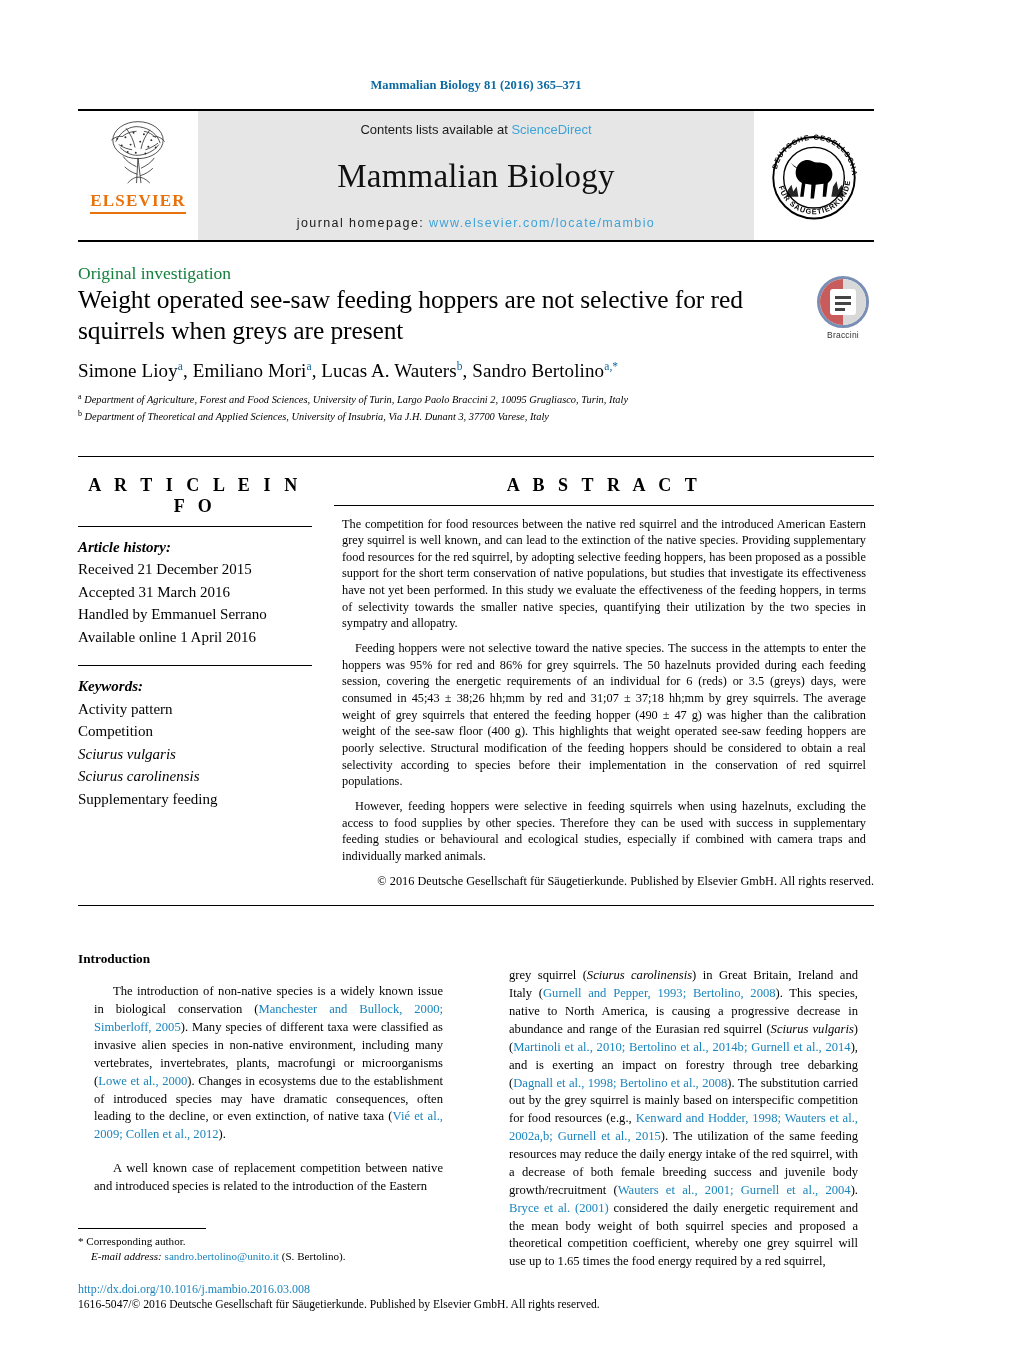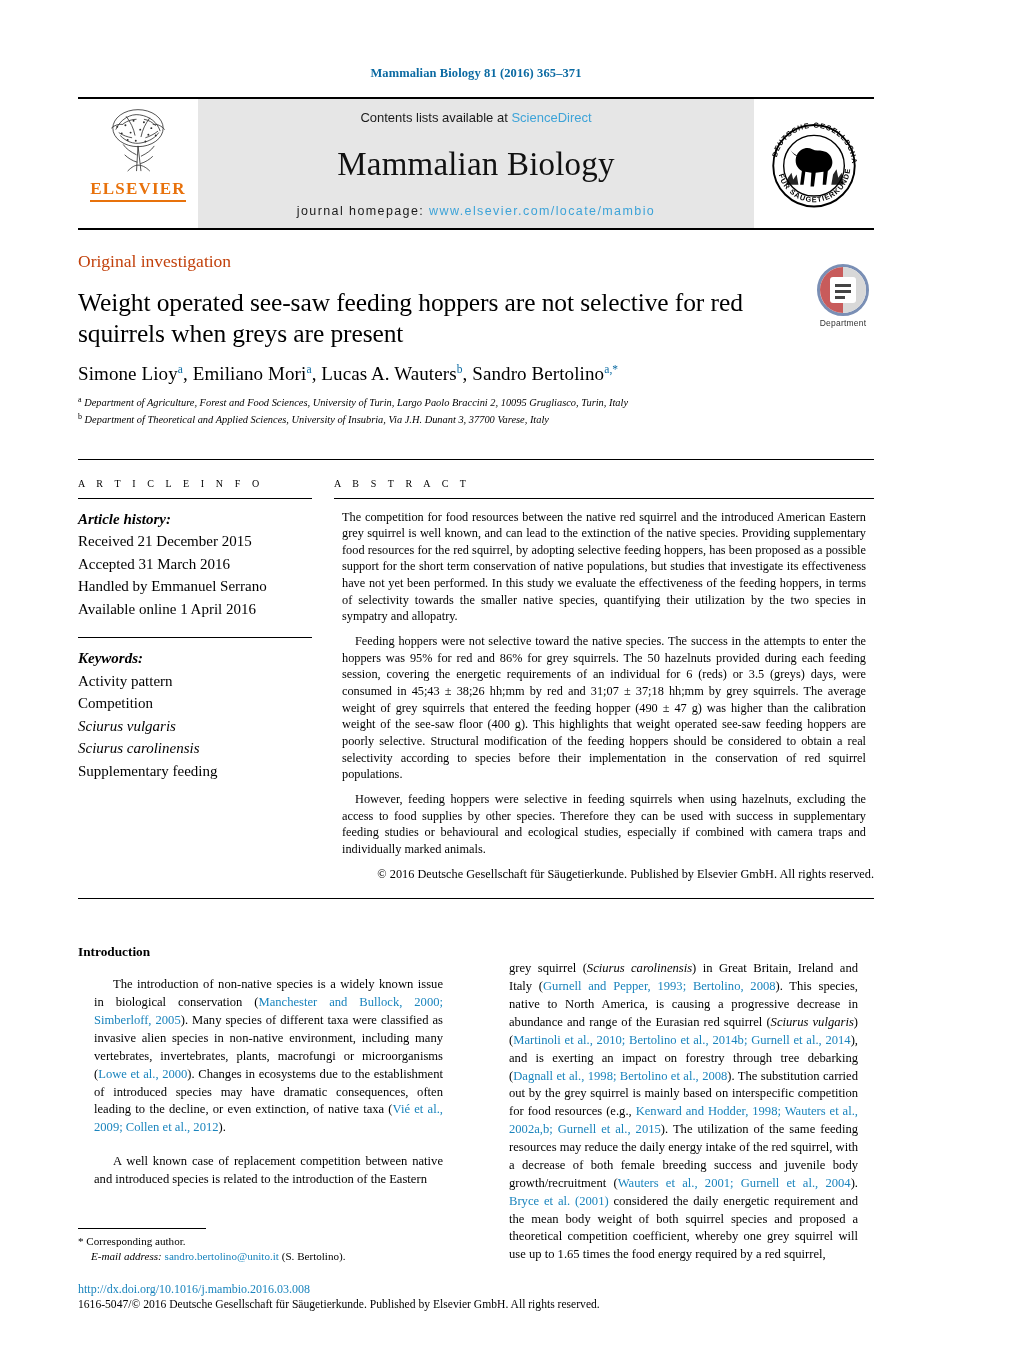--- a/index.html
+++ b/index.html
@@ -13,21 +13,21 @@
     font-family: "Liberation Serif", "DejaVu Serif", serif;
     color: #000000;
     position: relative;
     overflow: hidden;
   }
   .page {
     width: 952px;
     height: 1351px;
     position: relative;
     box-sizing: border-box;
-    padding: 0 78px;
+    padding: 12px 78px;
   }
 
   
   .running-head {
     text-align: center;
     color: #0b6aa2;
     font-size: 12.5px;
     font-weight: bold;
     padding-top: 66px;
     letter-spacing: .1px;
@@ -119,22 +119,21 @@
 
   
   .article-head {
     padding-top: 21px;
     position: relative;
   }
   .section-type {
     font-family: "Liberation Serif", serif;
     font-size: 17.5px;
     font-weight: normal;
-    color: #c2410c;
-    margin-bottom: 15px;
+    color: #15803d;
   }
   .article-title {
     font-family: "Liberation Serif", serif;
     font-size: 25.5px;
     line-height: 1.23;
     font-weight: normal;
     margin: 0 0 10px 0;
     max-width: 700px;
     letter-spacing: -.1px;
   }
@@ -197,24 +196,25 @@
     width: 256px;
     flex: 0 0 256px;
     padding-right: 22px;
     box-sizing: border-box;
   }
   .col-abstract {
     flex: 1 1 auto;
   }
   .smallcaps-head {
     font-family: "Liberation Serif", serif;
-    font-size: 10px;
-    font-weight: normal;
+    font-size: 18px;
+    font-weight: bold;
     letter-spacing: 4.6px;
     margin-bottom: 9px;
+    text-align: center;
   }
   .hr-thin { border-top: 1.1px solid #000; margin: 0 0 9px 0; }
   .hr-thin-ab { border-top: 1.1px solid #000; margin: 0 0 10px 0; }
   .info-block { font-size: 15px; line-height: 1.5; }
   .info-block .lbl { font-style: italic; font-weight: bold; }
   .info-block .it { font-style: italic; }
   .info-gap { height: 14px; }
   .hr-thin2 { border-top: 1.1px solid #000; margin: 3px 0 9px 0; }
 
   .abstract-body {
@@ -375,21 +375,21 @@
     <div class="crossmark">
       <div class="crossmark-circle">
         <div class="cm-left"></div>
           <div class="cm-right"></div>
         <div class="cm-inner">
           <div class="cm-bar"></div>
             <div class="cm-bar2"></div>
             <div class="cm-bar3"></div>
         </div>
       </div>
-      <div class="crossmark-label">Department</div>
+      <div class="crossmark-label">Braccini</div>
     </div>
 
     <div class="section-type">Original investigation</div>
     <h1 class="article-title">Weight operated see-saw feeding hoppers are not selective for red squirrels when greys are present</h1>
     <div class="authors">Simone Lioy<sup>a</sup>, Emiliano Mori<sup>a</sup>, Lucas A. Wauters<sup>b</sup>, Sandro Bertolino<sup>a,*</sup></div>
     <div class="affiliations">
       <div><sup>a</sup> <span>Department of Agriculture, Forest and Food Sciences, University of Turin, Largo Paolo Braccini 2, 10095 Grugliasco, Turin, Italy</span></div>
       <div><sup>b</sup> <span>Department of Theoretical and Applied Sciences, University of Insubria, Via J.H. Dunant 3, 37700 Varese, Italy</span></div>
     </div>
   </div>

